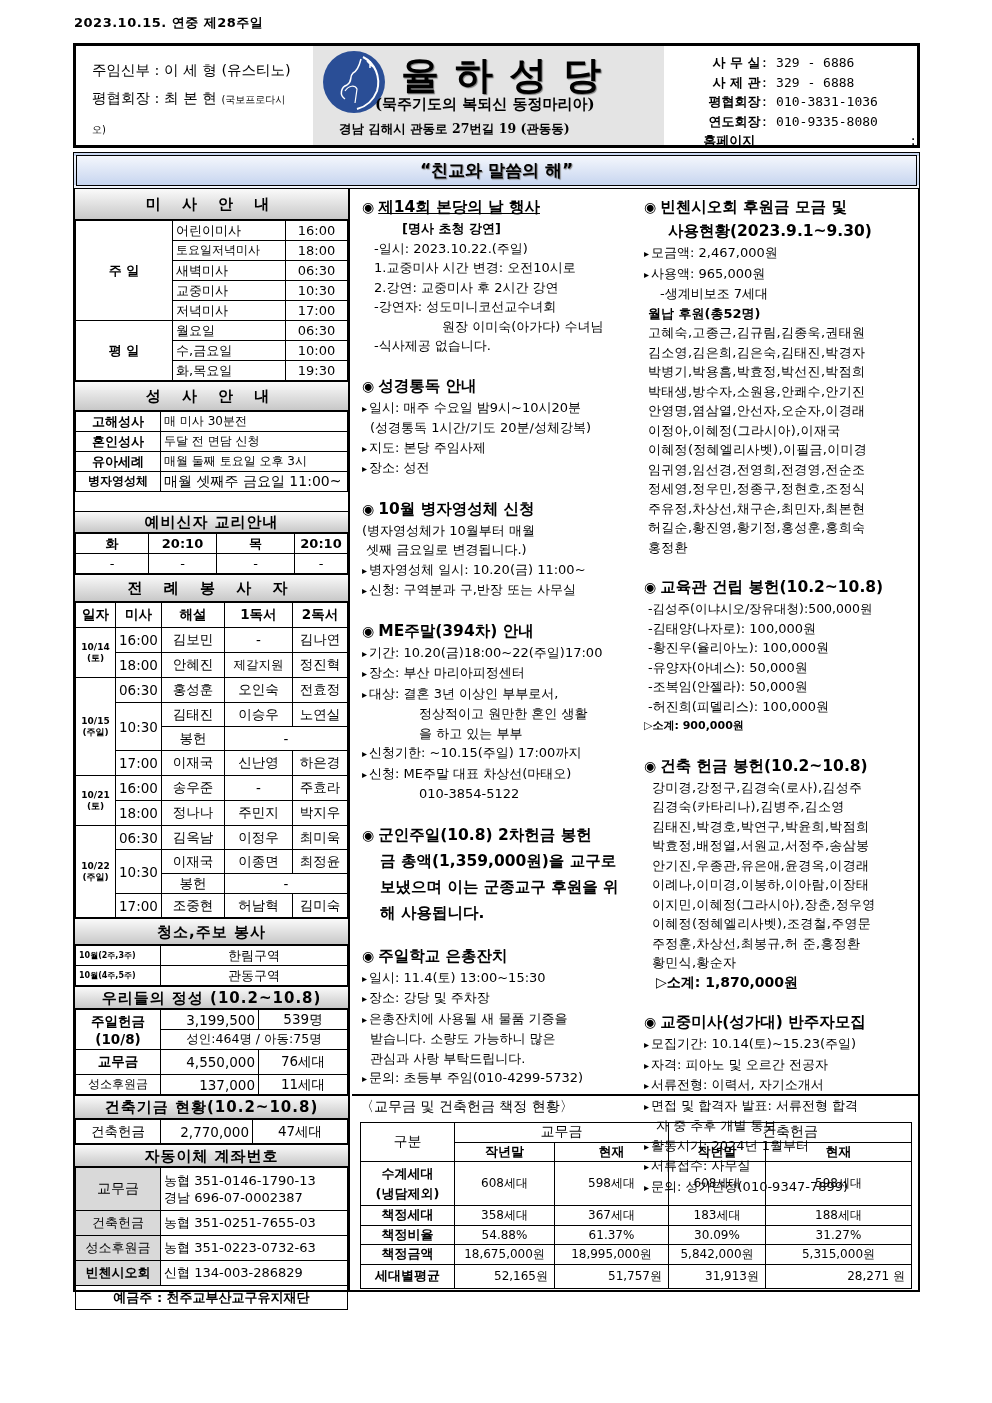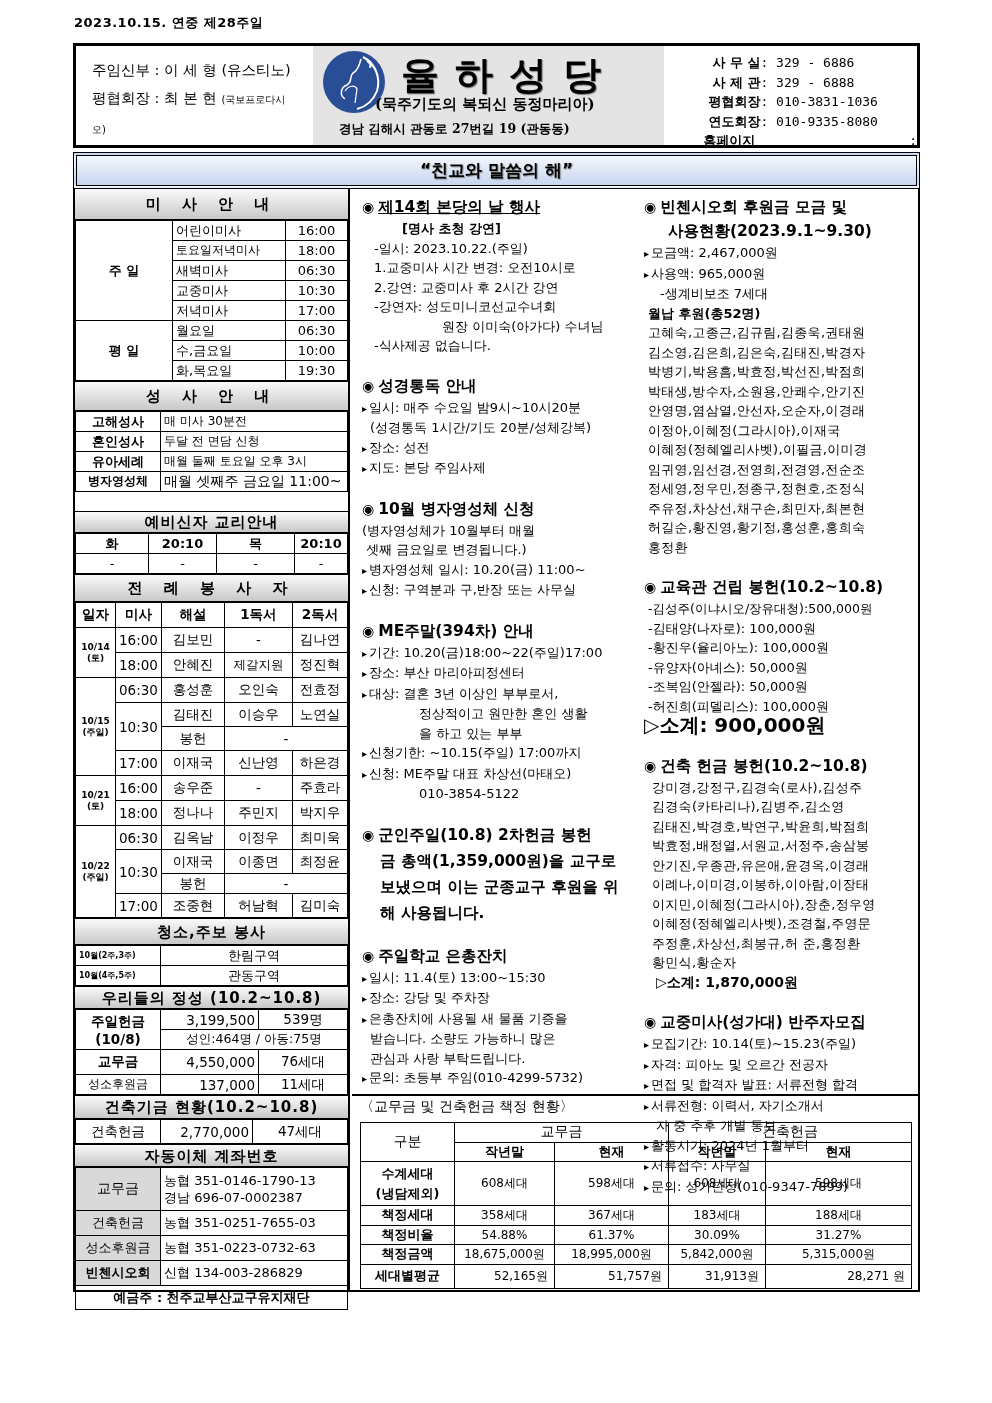--- a/index.html
+++ b/index.html
@@ -388,22 +388,22 @@
     <div class="ind">-일시: 2023.10.22.(주일)</div>
     <div class="ind">1.교중미사 시간 변경: 오전10시로</div>
     <div class="ind">2.강연: 교중미사 후 2시간 강연</div>
     <div class="ind">-강연자: 성도미니코선교수녀회</div>
     <div style="padding-left:80px">원장 이미숙(아가다) 수녀님</div>
     <div class="ind">-식사제공 없습니다.</div>
     <div class="gap"></div>
     <div class="ttl"><span class="bul">◉</span><span>성경통독 안내</span></div>
     <div class="li">일시: 매주 수요일 밤9시~10시20분</div>
     <div class="ind" style="padding-left:8px">(성경통독 1시간/기도 20분/성체강복)</div>
+    <div class="li">지도: 본당 주임사제</div>
     <div class="li">장소: 성전</div>
-    <div class="li">지도: 본당 주임사제</div>
     <div class="gap"></div>
     <div class="ttl"><span class="bul">◉</span><span>10월 병자영성체 신청</span></div>
     <div>(병자영성체가 10월부터 매월</div>
     <div style="white-space:pre"> 셋째 금요일로 변경됩니다.)</div>
     <div class="li">병자영성체 일시: 10.20(금) 11:00~</div>
     <div class="li">신청: 구역분과 구,반장 또는 사무실</div>
     <div class="gap"></div>
     <div class="ttl"><span class="bul">◉</span><span>ME주말(394차) 안내</span></div>
     <div class="li">기간: 10.20(금)18:00~22(주일)17:00</div>
     <div class="li">장소: 부산 마리아피정센터</div>
@@ -450,42 +450,42 @@
     <div class="gap"></div>
     <div class="ttl"><span class="bul">◉</span><span>교육관 건립 봉헌(10.2~10.8)</span></div>
     <div style="padding-left:4px">
       <div style="font-size:12.5px">-김성주(이냐시오/장유대청):500,000원</div>
       <div>-김태양(나자로): 100,000원</div>
       <div>-황진우(율리아노): 100,000원</div>
       <div>-유양자(아녜스): 50,000원</div>
       <div>-조복임(안젤라): 50,000원</div>
       <div>-허진희(피델리스): 100,000원</div>
     </div>
-    <div class="b" style="font-size:20px">▷소계: 900,000원</div>
+    <div class="b" style="font-size:11px">▷소계: 900,000원</div>
     <div class="gap"></div>
     <div class="ttl"><span class="bul">◉</span><span>건축 헌금 봉헌(10.2~10.8)</span></div>
     <div class="names" style="padding-left:8px">
       <div>강미경,강정구,김경숙(로사),김성주</div>
       <div>김경숙(카타리나),김병주,김소영</div>
       <div>김태진,박경호,박연구,박윤희,박점희</div>
       <div>박효정,배정열,서원교,서정주,송삼봉</div>
       <div>안기진,우종관,유은애,윤경옥,이경래</div>
       <div>이례나,이미경,이봉하,이아람,이장태</div>
       <div>이지민,이혜정(그라시아),장춘,정우영</div>
       <div>이혜정(정혜엘리사벳),조경철,주영문</div>
       <div>주정훈,차상선,최봉규,허  준,홍정환</div>
       <div>황민식,황순자</div>
     </div>
     <div class="b" style="font-size:14px;padding-left:12px">▷소계: 1,870,000원</div>
     <div class="gap"></div>
     <div class="ttl"><span class="bul">◉</span><span>교중미사(성가대) 반주자모집</span></div>
     <div class="li">모집기간: 10.14(토)~15.23(주일)</div>
     <div class="li">자격: 피아노 및 오르간 전공자</div>
+    <div class="li">서류전형: 이력서, 자기소개서</div>
     <div class="li">면접 및 합격자 발표: 서류전형 합격</div>
-    <div class="li">서류전형: 이력서, 자기소개서</div>
     <div style="padding-left:12px">자 중 추후 개별 통보</div>
     <div class="li">활동시기: 2024년 1월부터</div>
     <div class="li">서류접수: 사무실</div>
     <div class="li">문의: 성가단장(010-9347-7899)</div>
   </div>
 
   <div class="bottombox">
     <div class="cap">〈교무금 및 건축헌금 책정 현황〉</div>
     <table class="q">
       <colgroup>

